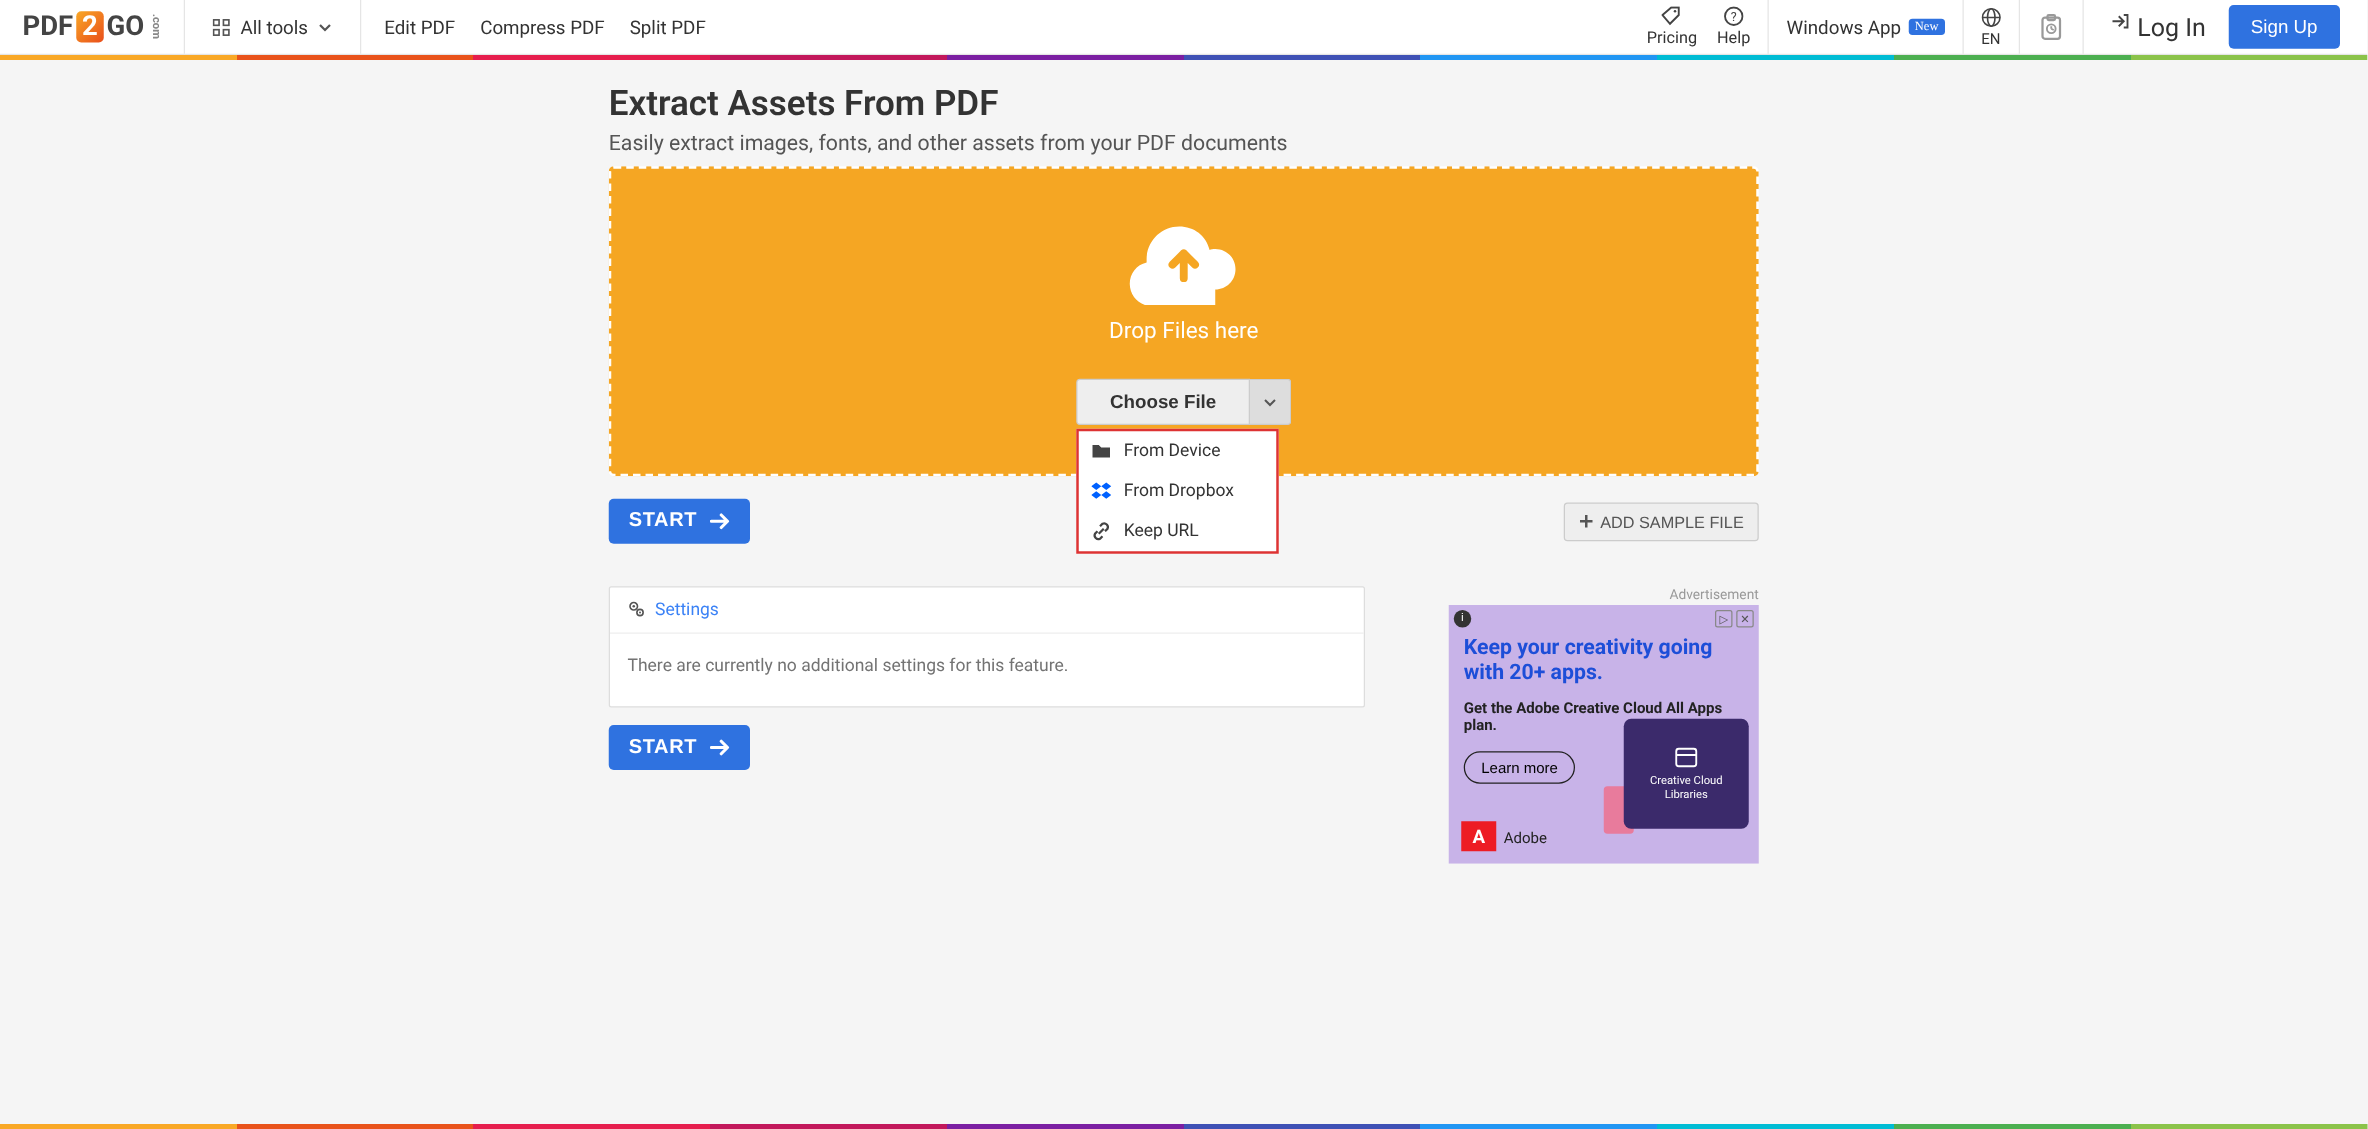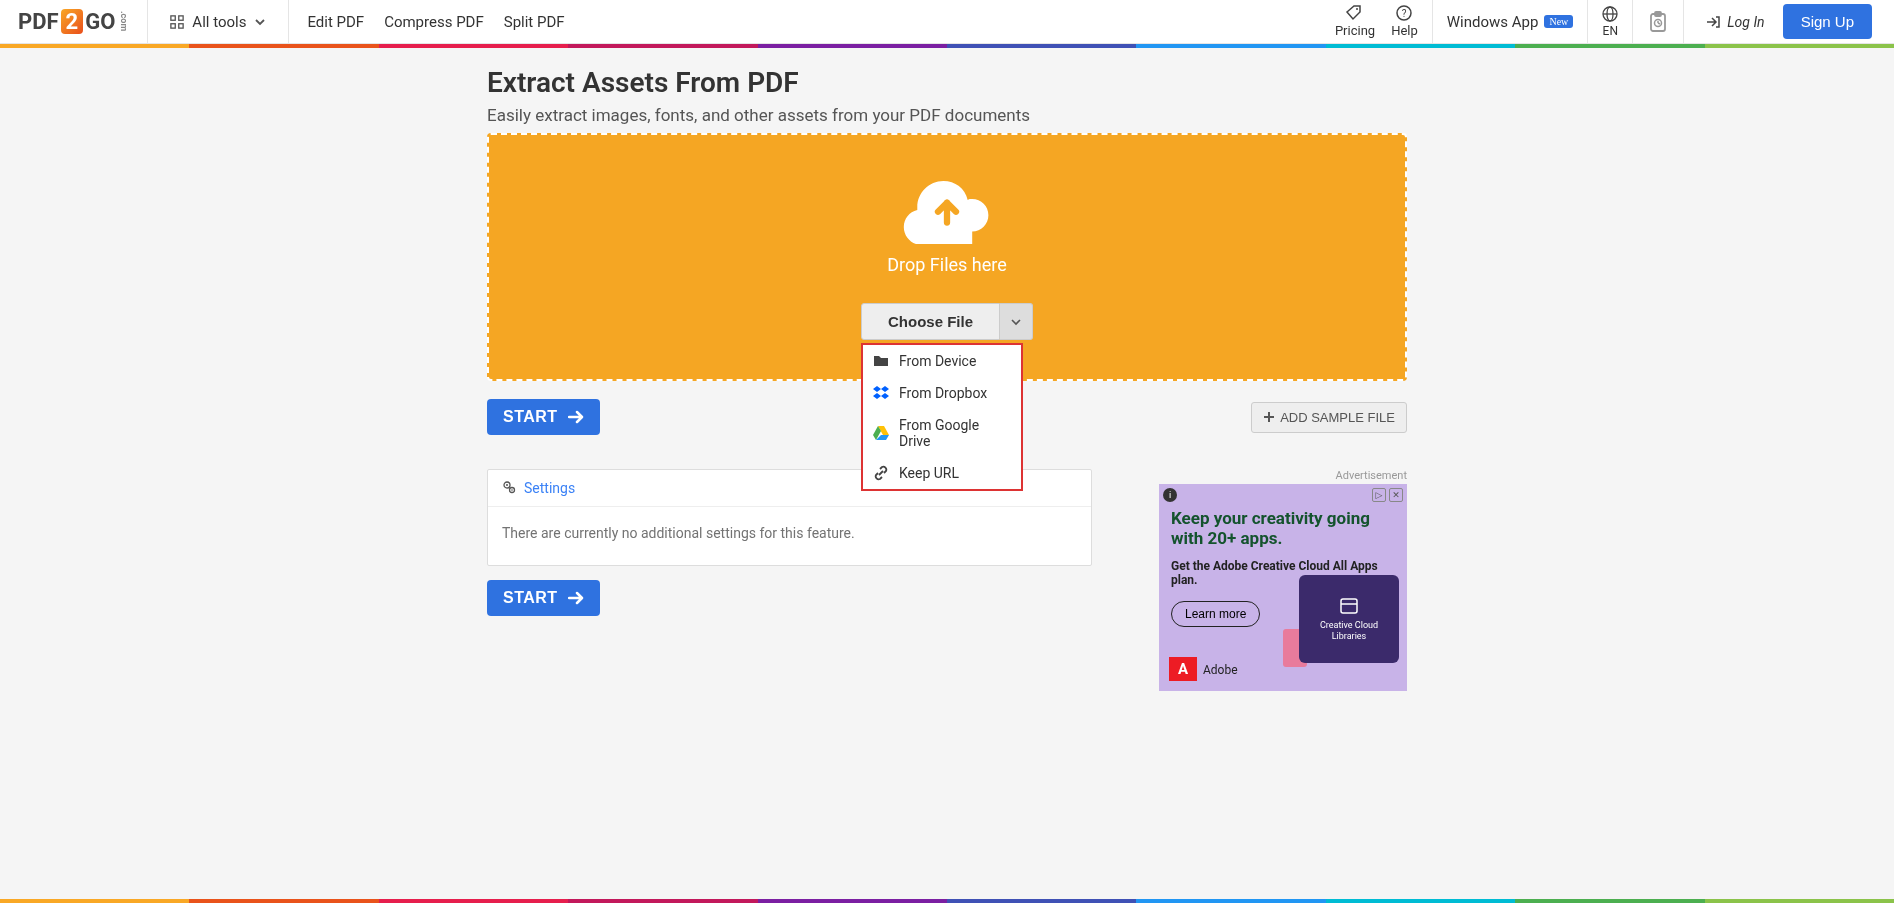--- a/index.html
+++ b/index.html
@@ -21,21 +21,21 @@
 
 .header-right { margin-left: auto; display: flex; align-items: center; height: 100%; }
 .pricing-help { display: flex; gap: 16px; padding: 0 14px; height: 100%; align-items: center; border-right: 1px solid #e5e5e5; }
 .icon-col { display: flex; flex-direction: column; align-items: center; cursor: pointer; font-size: 13px; gap: 2px; }
 .platform-item { display: flex; align-items: center; gap: 6px; padding: 0 14px; height: 100%; border-right: 1px solid #e5e5e5; cursor: pointer; font-size: 15px; }
 .new-badge { background: #2f72e0; color: #fff; font-size: 10px; padding: 1px 5px; border-radius: 3px; font-family: Liberation Serif, serif; }
 .lang-item { display: flex; flex-direction: column; align-items: center; padding: 0 14px; height: 100%; border-right: 1px solid #e5e5e5; justify-content: center; cursor: pointer; gap: 2px; font-size: 12px; }
 .clip-item { padding: 0 14px; height: 100%; display: flex; align-items: center; border-right: 1px solid #e5e5e5; cursor: pointer; }
 
 .auth { display: flex; align-items: center; gap: 18px; padding: 0 22px; }
-.login { display: flex; align-items: flex-end; gap: 6px; cursor: pointer; font-size: 14px; color: #333; font-style: italic; }
+.login { display: flex; align-items: flex-start; gap: 6px; cursor: pointer; font-size: 20px; color: #333; }
 .signup-btn { background: #2f72e0; color: #fff; border: none; border-radius: 4px; padding: 9px 18px; font-size: 15px; cursor: pointer; }
 
 .rainbow { height: 4px; background: linear-gradient(90deg, #f9a826 0%, #f9a826 10%, #e9531b 10%, #e9531b 20%, #e61e4d 20%, #e61e4d 30%, #c2185b 30%, #c2185b 40%, #7b1fa2 40%, #7b1fa2 50%, #3f51b5 50%, #3f51b5 60%, #2196f3 60%, #2196f3 70%, #00bcd4 70%, #00bcd4 80%, #4caf50 80%, #4caf50 90%, #8bc34a 90%, #8bc34a 100%); }
 
 .container { width: 920px; margin: 0 auto; padding-top: 18px; }
 .page-title { font-size: 28px; font-weight: 600; color: #333; margin-bottom: 6px; }
 .page-subtitle { font-size: 17px; color: #555; margin-bottom: 8px; }
 
 .drop-zone { background: #f5a623; border: 2px dashed #fff; border-radius: 4px; height: 248px; display: flex; flex-direction: column; align-items: center; justify-content: center; position: relative; margin-bottom: 18px; }
 .cloud-icon { width: 90px; height: 70px; margin-bottom: 10px; }
@@ -55,21 +55,21 @@
 .body-row { display: flex; gap: 30px; align-items: flex-start; }
 .settings-box { background: #fff; border: 1px solid #ddd; flex: 1; border-radius: 2px; }
 .settings-head { padding: 10px 14px; border-bottom: 1px solid #eee; display: flex; align-items: flex-start; gap: 8px; font-size: 14px; color: #3b82f6; }
 .settings-body { padding: 18px 14px 24px; font-size: 14px; color: #737373; }
 .ad-col { width: 285px; }
 .ad-label { text-align: right; font-size: 11px; color: #999; margin-bottom: 2px; }
 .ad-box { background: #c8b3e8; width: 248px; height: 207px; margin-left: auto; position: relative; padding: 14px 12px; overflow: hidden; }
 .ad-x { position: absolute; top: 4px; right: 4px; display: flex; gap: 3px; }
 .ad-ctrl { width: 14px; height: 14px; border: 1px solid #888; border-radius: 2px; font-size: 9px; display: flex; align-items: center; justify-content: center; color: #555; cursor: pointer; }
 .ad-info { position: absolute; top: 4px; left: 4px; width: 14px; height: 14px; background: #333; border-radius: 50%; color: #fff; font-size: 9px; display: flex; align-items: center; justify-content: center; }
-.ad-title { font-size: 17px; font-weight: 700; color: #14532d; line-height: 1.2; margin-top: 10px; }
+.ad-title { font-size: 17px; font-weight: 700; color: #1d4ed8; line-height: 1.2; margin-top: 10px; }
 .ad-sub { font-size: 12px; font-weight: 700; color: #222; margin-top: 10px; }
 .ad-cta { border: 1.5px solid #222; border-radius: 14px; padding: 5px 13px; font-size: 12px; background: transparent; margin-top: 14px; cursor: pointer; }
 .ad-visual { position: absolute; right: 8px; bottom: 28px; width: 100px; height: 88px; background: #3b2a6b; border-radius: 6px; display: flex; flex-direction: column; align-items: center; justify-content: center; color: #fff; font-size: 9px; text-align: center; padding: 6px; }
 .ad-pink { position: absolute; right: 100px; bottom: 24px; width: 24px; height: 38px; background: #e87b9c; border-radius: 3px; }
 .adobe-logo { position: absolute; left: 10px; bottom: 10px; width: 28px; height: 24px; background: #ed1c24; display: flex; align-items: center; justify-content: center; color: #fff; font-weight: 700; font-size: 15px; }
 .adobe-text { position: absolute; left: 44px; bottom: 14px; font-size: 12px; color: #222; }
 
 .start-again { margin-top: 14px; }
 .footer-rainbow { position: fixed; bottom: 0; left: 0; right: 0; height: 4px; background: linear-gradient(90deg, #f9a826 0%, #f9a826 10%, #e9531b 10%, #e9531b 20%, #e61e4d 20%, #e61e4d 30%, #c2185b 30%, #c2185b 40%, #7b1fa2 40%, #7b1fa2 50%, #3f51b5 50%, #3f51b5 60%, #2196f3 60%, #2196f3 70%, #00bcd4 70%, #00bcd4 80%, #4caf50 80%, #4caf50 90%, #8bc34a 90%, #8bc34a 100%); }
 svg { display: block; }
@@ -179,28 +179,20 @@
           <span>From Device</span>
         </div>
         <div class="dropdown-item">
           <svg class="dd-icon" viewBox="0 0 16 16">
               <path d="M4 1L0 4l4 3L8 4zM12 1L8 4l4 3 4-3zM4 8L0 11l4 3 4-3zM12 8l-4 3 4 3 4-3z" fill="#0061ff"></path>
             </svg>
           <span>From Dropbox</span>
         </div>
         <div class="dropdown-item">
           <svg class="dd-icon" viewBox="0 0 16 16">
-              <path d="M5 1h6l5 9h-6z" fill="#ffc107"></path>
-              <path d="M5 1L0 10l3 5 5-9z" fill="#4caf50"></path>
-              <path d="M3 15h10l3-5H8z" fill="#2196f3"></path>
-            </svg>
-          <span>From Google Drive</span>
-        </div>
-        <div class="dropdown-item">
-          <svg class="dd-icon" viewBox="0 0 16 16">
               <path d="M6 10l4-4M5 8l-2 2a3 3 0 004 4l2-2M11 8l2-2a3 3 0 00-4-4L7 4" fill="none" stroke="#444" stroke-width="1.8"></path>
             </svg>
           <span>Keep URL</span>
         </div>
       </div>
     </div>
   </div>
 
   <div class="action-row">
     <button class="start-btn">

